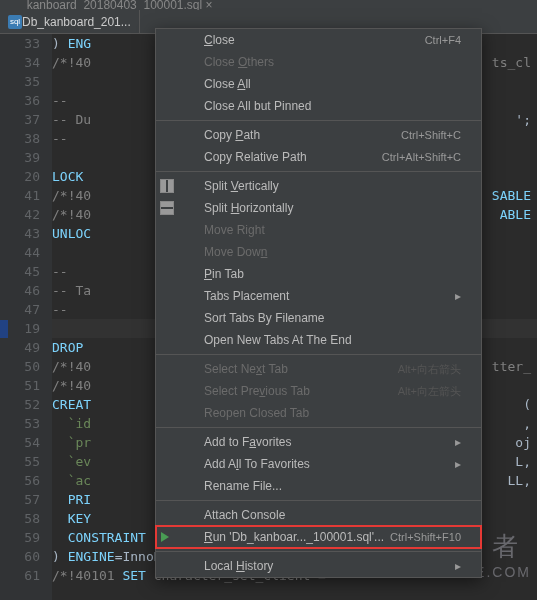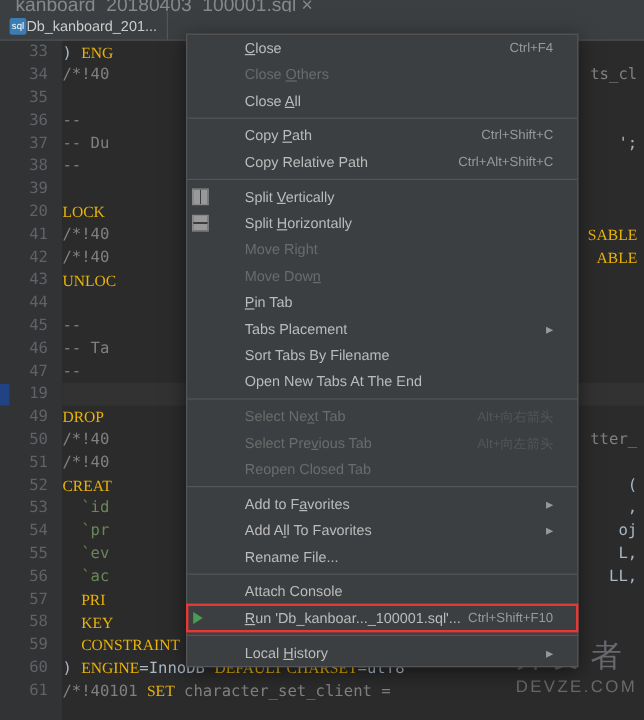--- a/index.html
+++ b/index.html
@@ -9,22 +9,22 @@
   font-family: "Microsoft YaHei", "Segoe UI", sans-serif;
   font-size: 12px;
   color: #bbbbbb;
   overflow: hidden;
   position: relative;
 }
 .tabbar-top {
   height: 10px;
   background: #3c3f41;
   color: #888;
-  font-size: 16px;
-  padding-left: 4px;
+  font-size: 12px;
+  padding-left: 20px;
   line-height: 10px;
   overflow: hidden;
 }
 .tabbar {
   height: 24px;
   background: #3c3f41;
   display: flex;
   align-items: center;
   border-bottom: 1px solid #555;
 }
@@ -65,21 +65,21 @@
 .gutter div { height: 19px; line-height: 19px; }
 .code {
   flex: 1;
   background: #2b2b2b;
   position: relative;
 }
 .line { height: 19px; line-height: 19px; white-space: pre; }
 .line.hl { background: #323232; }
 .str { color: #6a8759; }
 .cmt { color: #808080; }
-.ident { color: #eab308; font-family: Liberation Serif, serif; }
+.ident { color: #7dd3fc; }
 .op { color: #a9b7c6; }
 .plain { color: #a9b7c6; }
 
 .ctx-menu {
   position: absolute;
   left: 155px;
   top: 28px;
   width: 327px;
   background: #3c3f41;
   border: 1px solid #555;
@@ -232,20 +232,23 @@
     <div class="menu-item">
       <span class="lbl"><span class="u">C</span>lose</span>
       <span class="sc">Ctrl+F4</span>
     </div>
     <div class="menu-item disabled">
       <span class="lbl">Close <span class="u">O</span>thers</span>
     </div>
     <div class="menu-item">
       <span class="lbl">Close <span class="u">A</span>ll</span>
     </div>
+    <div class="menu-item">
+      <span class="lbl">Close All but Pinned</span>
+    </div>
     <div class="menu-sep"></div>
     <div class="menu-item">
       <span class="lbl">Copy <span class="u">P</span>ath</span>
       <span class="sc">Ctrl+Shift+C</span>
     </div>
     <div class="menu-item">
       <span class="lbl">Copy Relative Path</span>
       <span class="sc">Ctrl+Alt+Shift+C</span>
     </div>
     <div class="menu-sep"></div>

